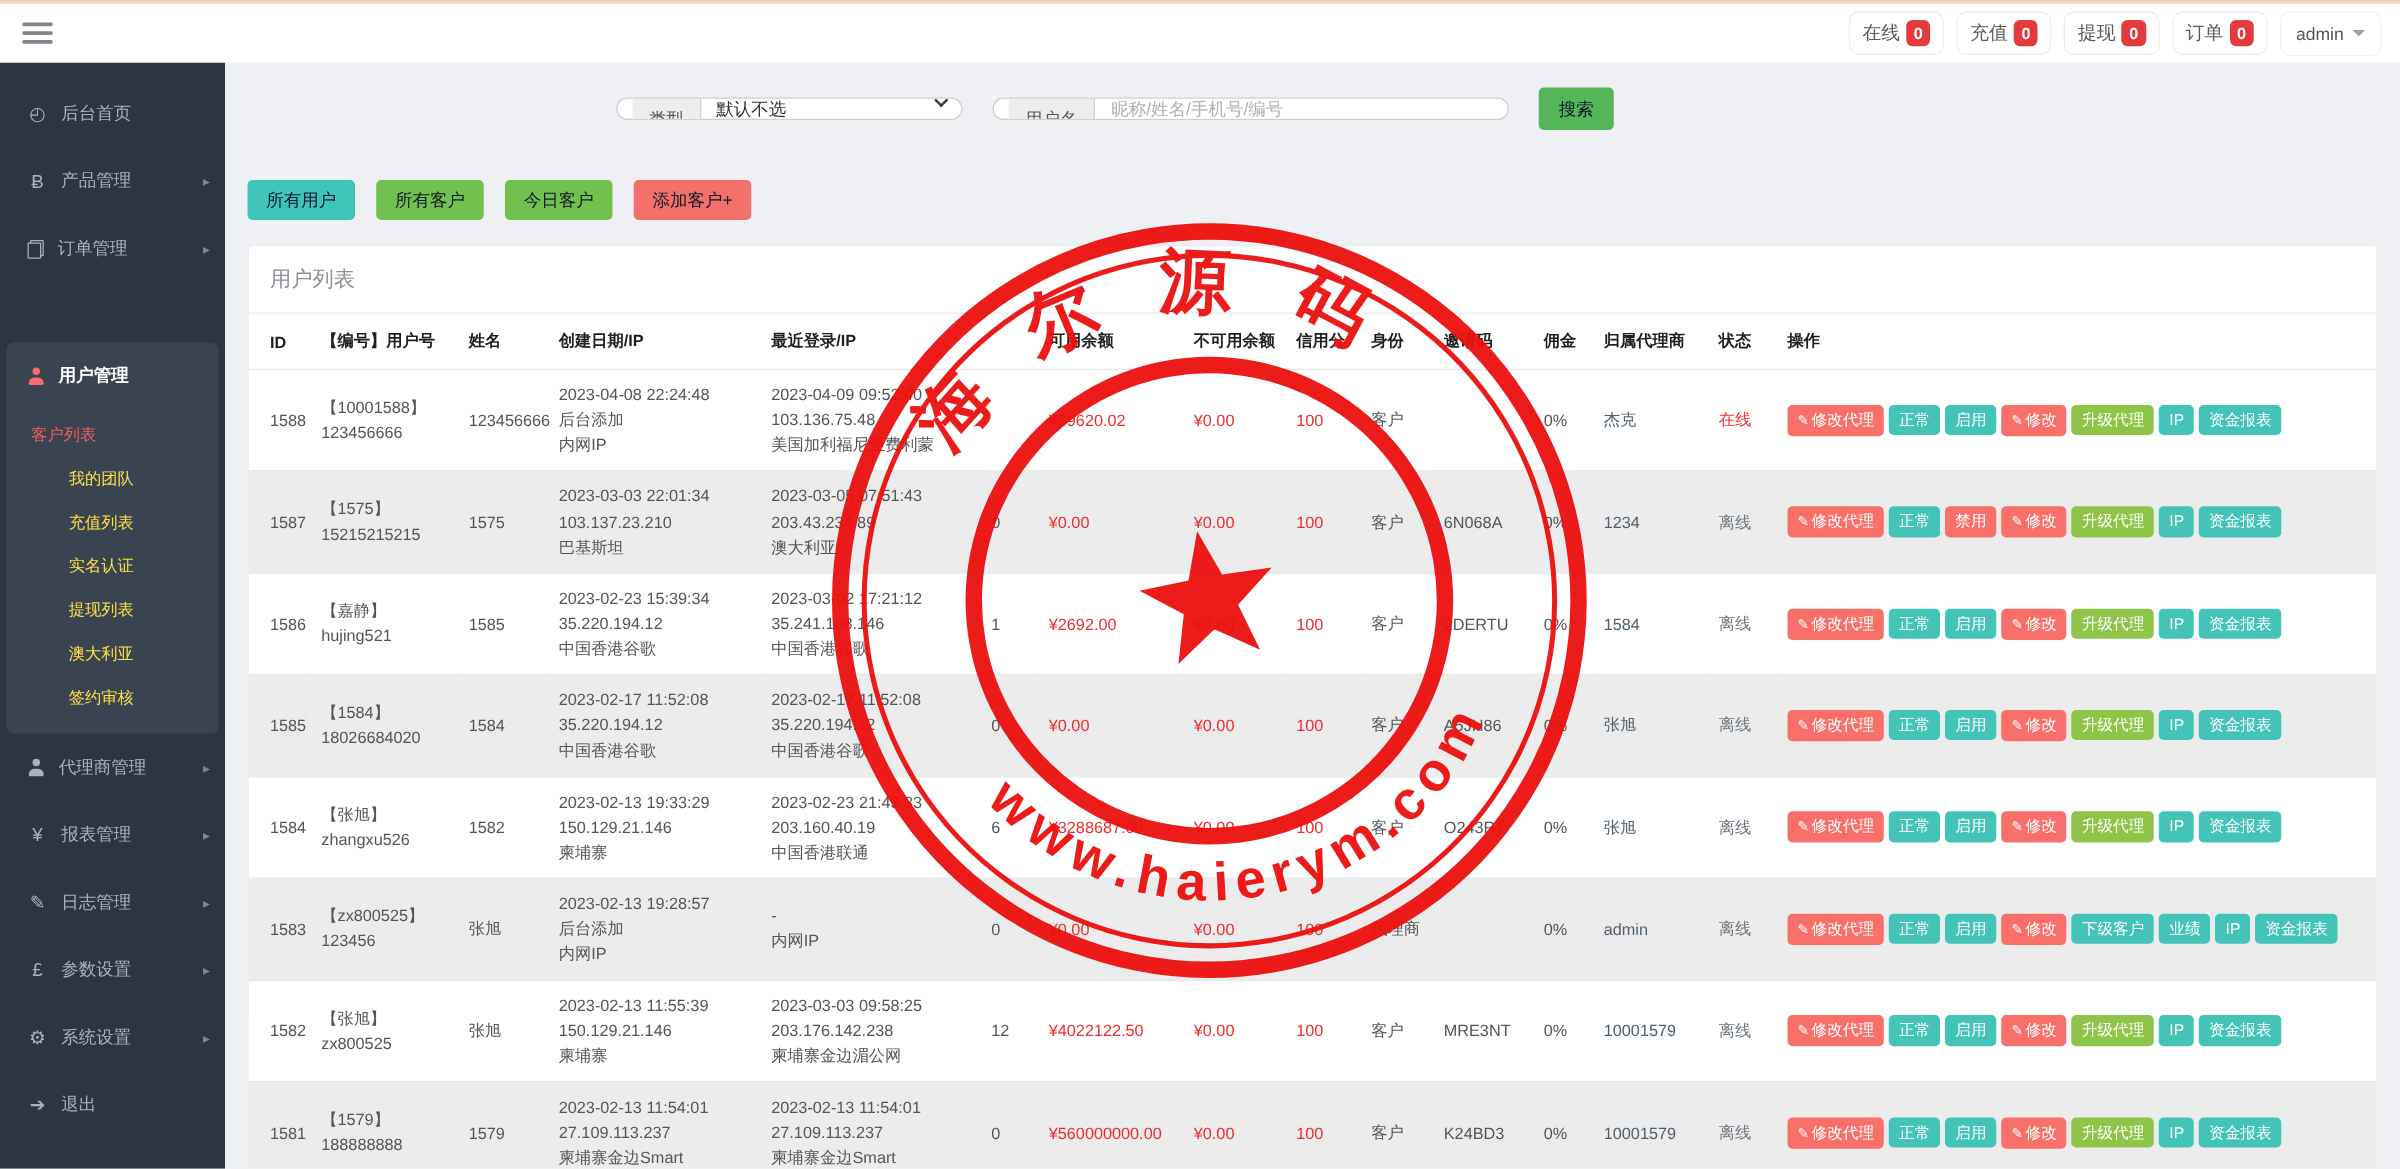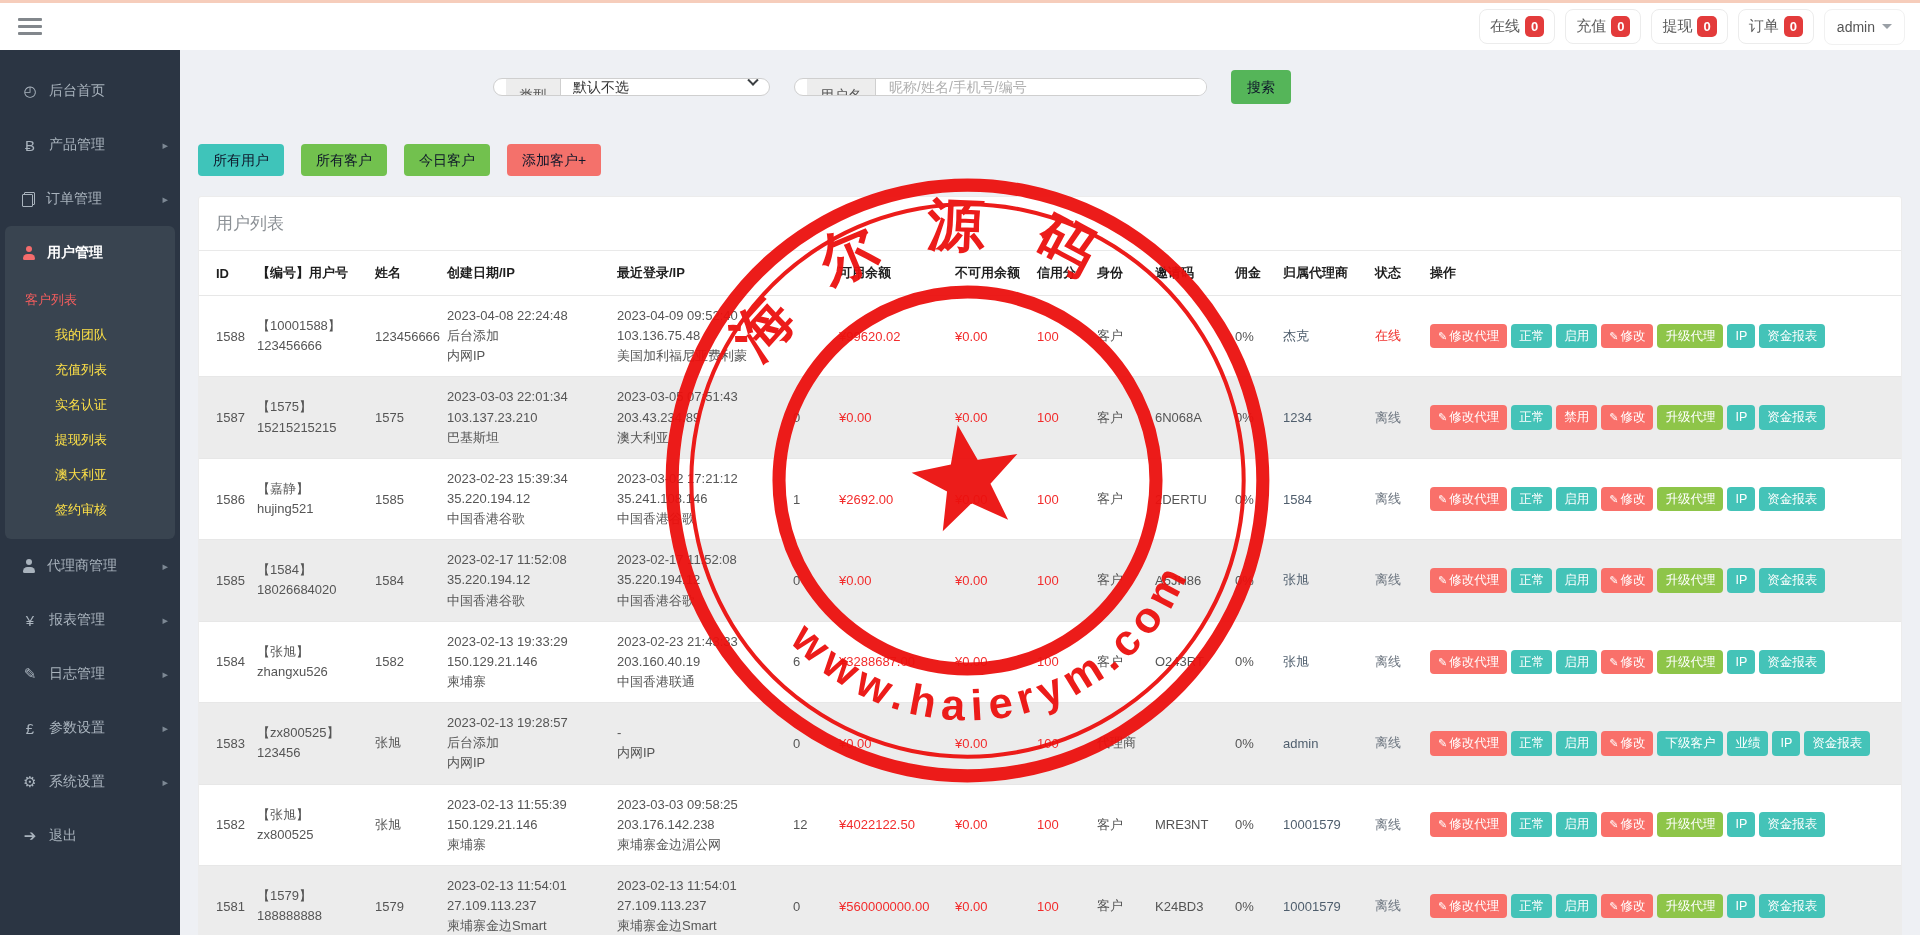--- a/index.html
+++ b/index.html
@@ -16,21 +16,21 @@
   .admin-box { display:flex; align-items:center; gap:7px; border:1px solid #f1f1f1; border-radius:8px; padding:9px 12px; cursor:pointer; }
   .admin-name { font-size:14px; color:#555; }
   .caret-down { width:0; height:0; border-left:5px solid transparent; border-right:5px solid transparent; border-top:5px solid #9aa0a6; }
 
   
   .sidebar { position:absolute; top:50px; left:0; width:180px; height:885px; background:#2b3543; padding-top:14px; z-index:15; }
   .side-item { display:flex; align-items:center; gap:11px; height:54px; padding:0 12px 0 22px; color:#a9b3bd; font-size:14px; cursor:pointer; }
   .side-item .chev { margin-left:auto; color:#7d8894; font-size:11px; }
   .side-item .s-icon { width:16px; text-align:center; font-size:15px; flex:none; }
   .active-block { background:#394450; border-radius:6px; margin:0 5px; }
-  .active-block .side-item { padding-left:17px; color:#fff; font-weight:bold; }
+  .active-block .side-item { padding-left:17px; color:#fff; font-weight:bold;margin-top:48px; }
   .submenu { padding:2px 0 12px; }
   .sub-item { display:block; height:35px; line-height:35px; padding-left:50px; font-size:13px; color:#fde047; cursor:pointer; text-decoration:none; }
   .sub-item.active { color:#f25d5d; font-weight:normal;padding-left:20px; }
   
   .i-person { width:14px; height:14px; position:relative; display:inline-block; flex:none; }
   .i-person::before { content:""; position:absolute; top:0; left:4px; width:6px; height:6px; border-radius:50%; background:currentColor; }
   .i-person::after { content:""; position:absolute; bottom:0; left:1px; width:12px; height:6px; border-radius:6px 6px 2px 2px; background:currentColor; }
   .red-ic { color:#f56c6c; }
   .i-copy { width:13px; height:15px; position:relative; display:inline-block; flex:none; }
   .i-copy::before { content:""; position:absolute; top:0; right:0; width:9px; height:11px; border:1.5px solid currentColor; border-radius:1px; }

